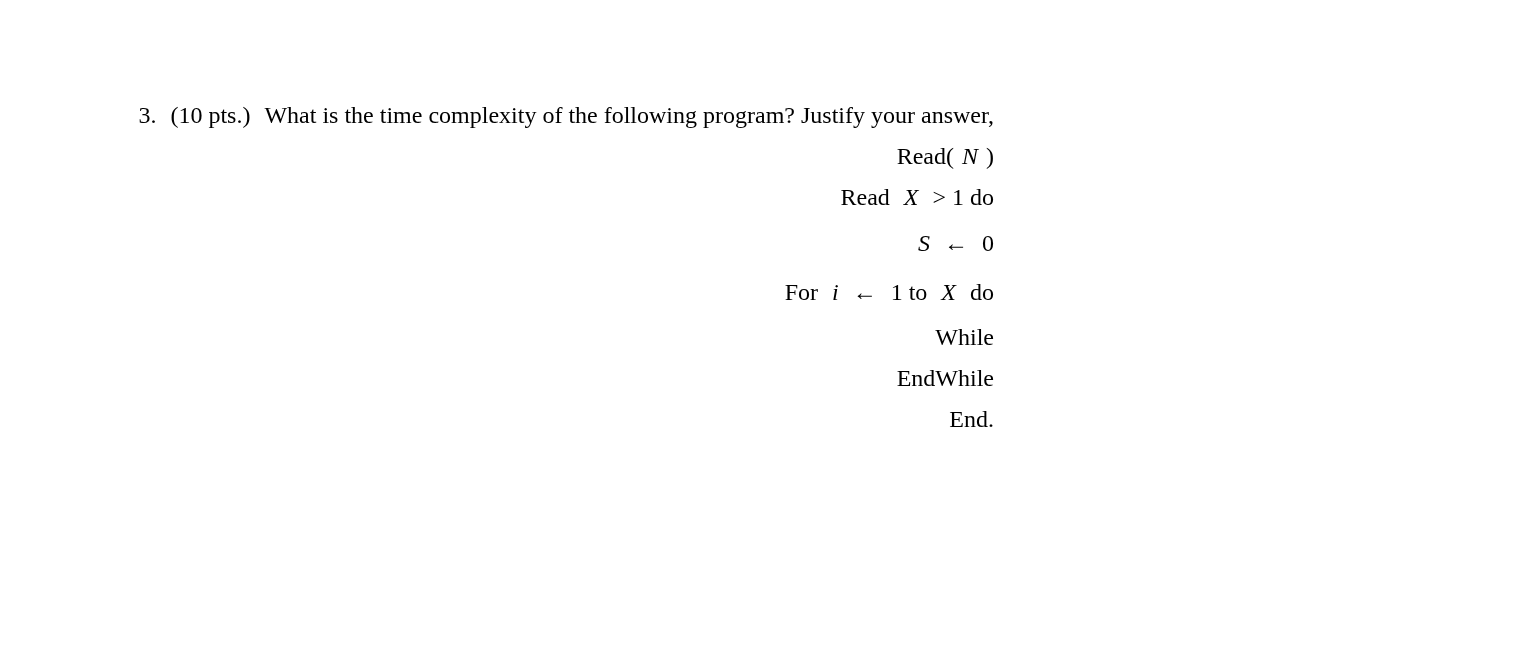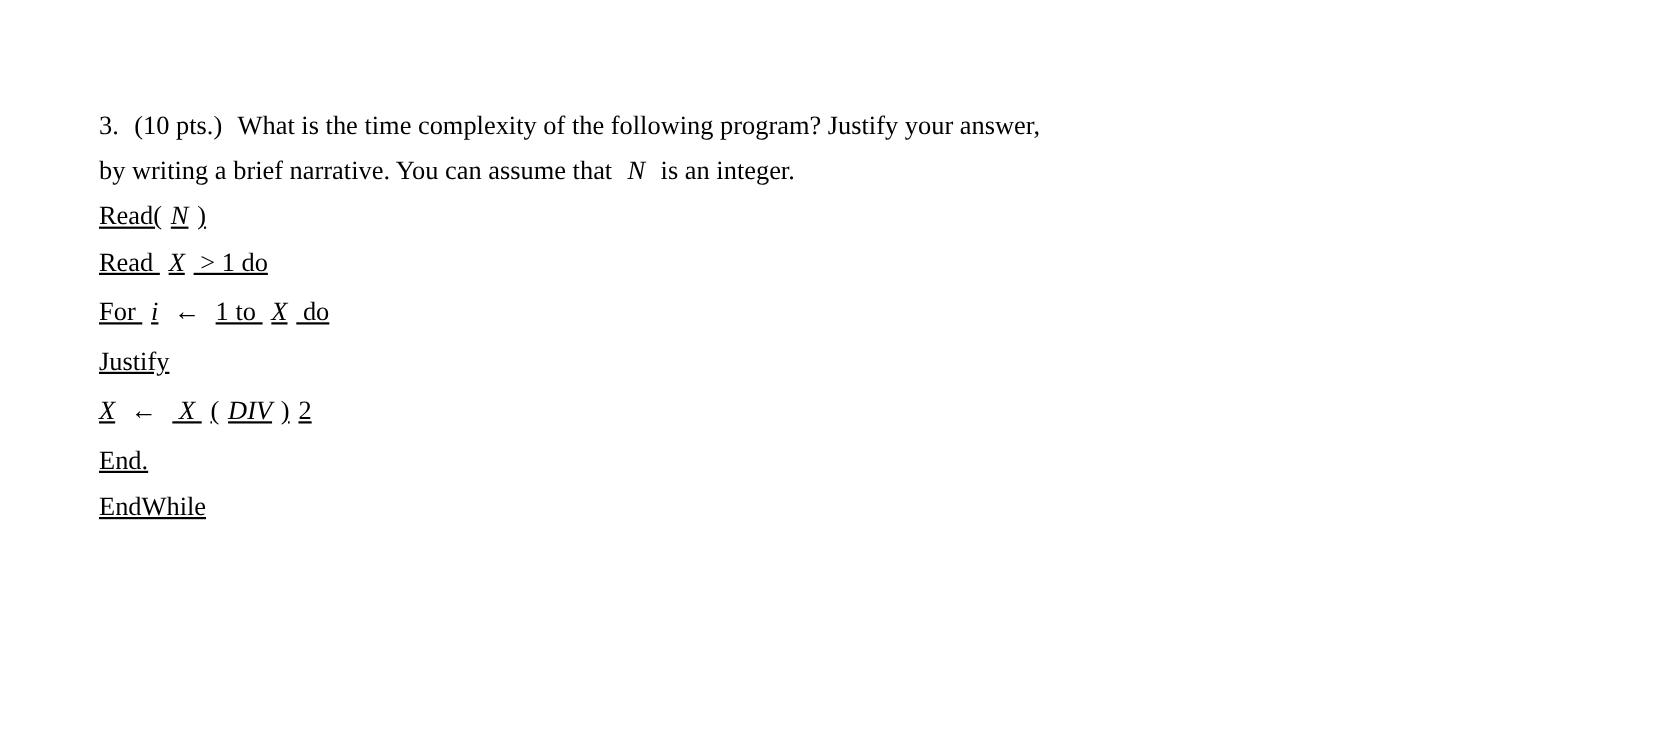--- a/index.html
+++ b/index.html
@@ -1,18 +1,19 @@
 <!DOCTYPE html>
 <html><head>
   <meta charset="utf-8">
   <style>
     * {
       margin: 4px;
       padding: 0;
       box-sizing: border-box;
+      text-align: right;
     }
     body {
       background: #ffffff;
       font-family: "Times New Roman", Times, serif;
       font-size: 24px;
       color: #000000;
       padding: 85px 70px 40px 70px;
       width: 1516px;
       line-height: 1.55;
     }
@@ -20,21 +21,20 @@
       max-width: 920px;
     }
     .prompt-text {
       margin-bottom: 0;
     }
     .italic {
       font-style: italic;
     }
     .code-line {
       white-space: pre;
-      text-decoration: underline;
     }
     .sup {
       font-size: 0.7em;
       vertical-align: super;
       line-height: 0;
     }
     .arrow {
       display: inline-block;
       font-family: "Times New Roman", Times, serif;
     }
@@ -43,34 +43,31 @@
 <body>
 
 <div class="question-block">
 
   <div class="prompt-text">
     <span>3.</span>
     <span>(10 pts.)</span>
     <span>What is the time complexity of the following program? Justify your answer,</span>
   </div>
 
-  <div class="prompt-text">
-    <span>by writing a brief narrative. You can assume that </span><span class="italic">N</span><span> is an integer.</span>
-  </div>
 
   <div class="code-line"><span>Read(</span><span class="italic">N</span><span>)</span></div>
 
 
   <div class="code-line"><span>Read </span><span class="italic">X</span><span> &gt; 1 do</span></div>
 
+  <div class="code-line"><span class="italic">S</span><span class="arrow"> ← </span><span>0</span></div>
 
   <div class="code-line"><span>For </span><span class="italic">i</span><span class="arrow"> ← </span><span>1 to </span><span class="italic">X</span><span> do</span></div>
 
 
-  <div class="code-line"><span>Justify</span></div>
+  <div class="code-line"><span>While</span></div>
 
-  <div class="code-line"><span class="italic">X</span><span class="arrow"> ← </span><span class="italic"> X </span><span>(</span><span class="italic">DIV</span><span>)</span><span>2</span></div>
+
+  <div class="code-line"><span>EndWhile</span></div>
 
   <div class="code-line"><span>End.</span></div>
-
-  <div class="code-line"><span>EndWhile</span></div>
 
 </div>
 
 </body></html>

